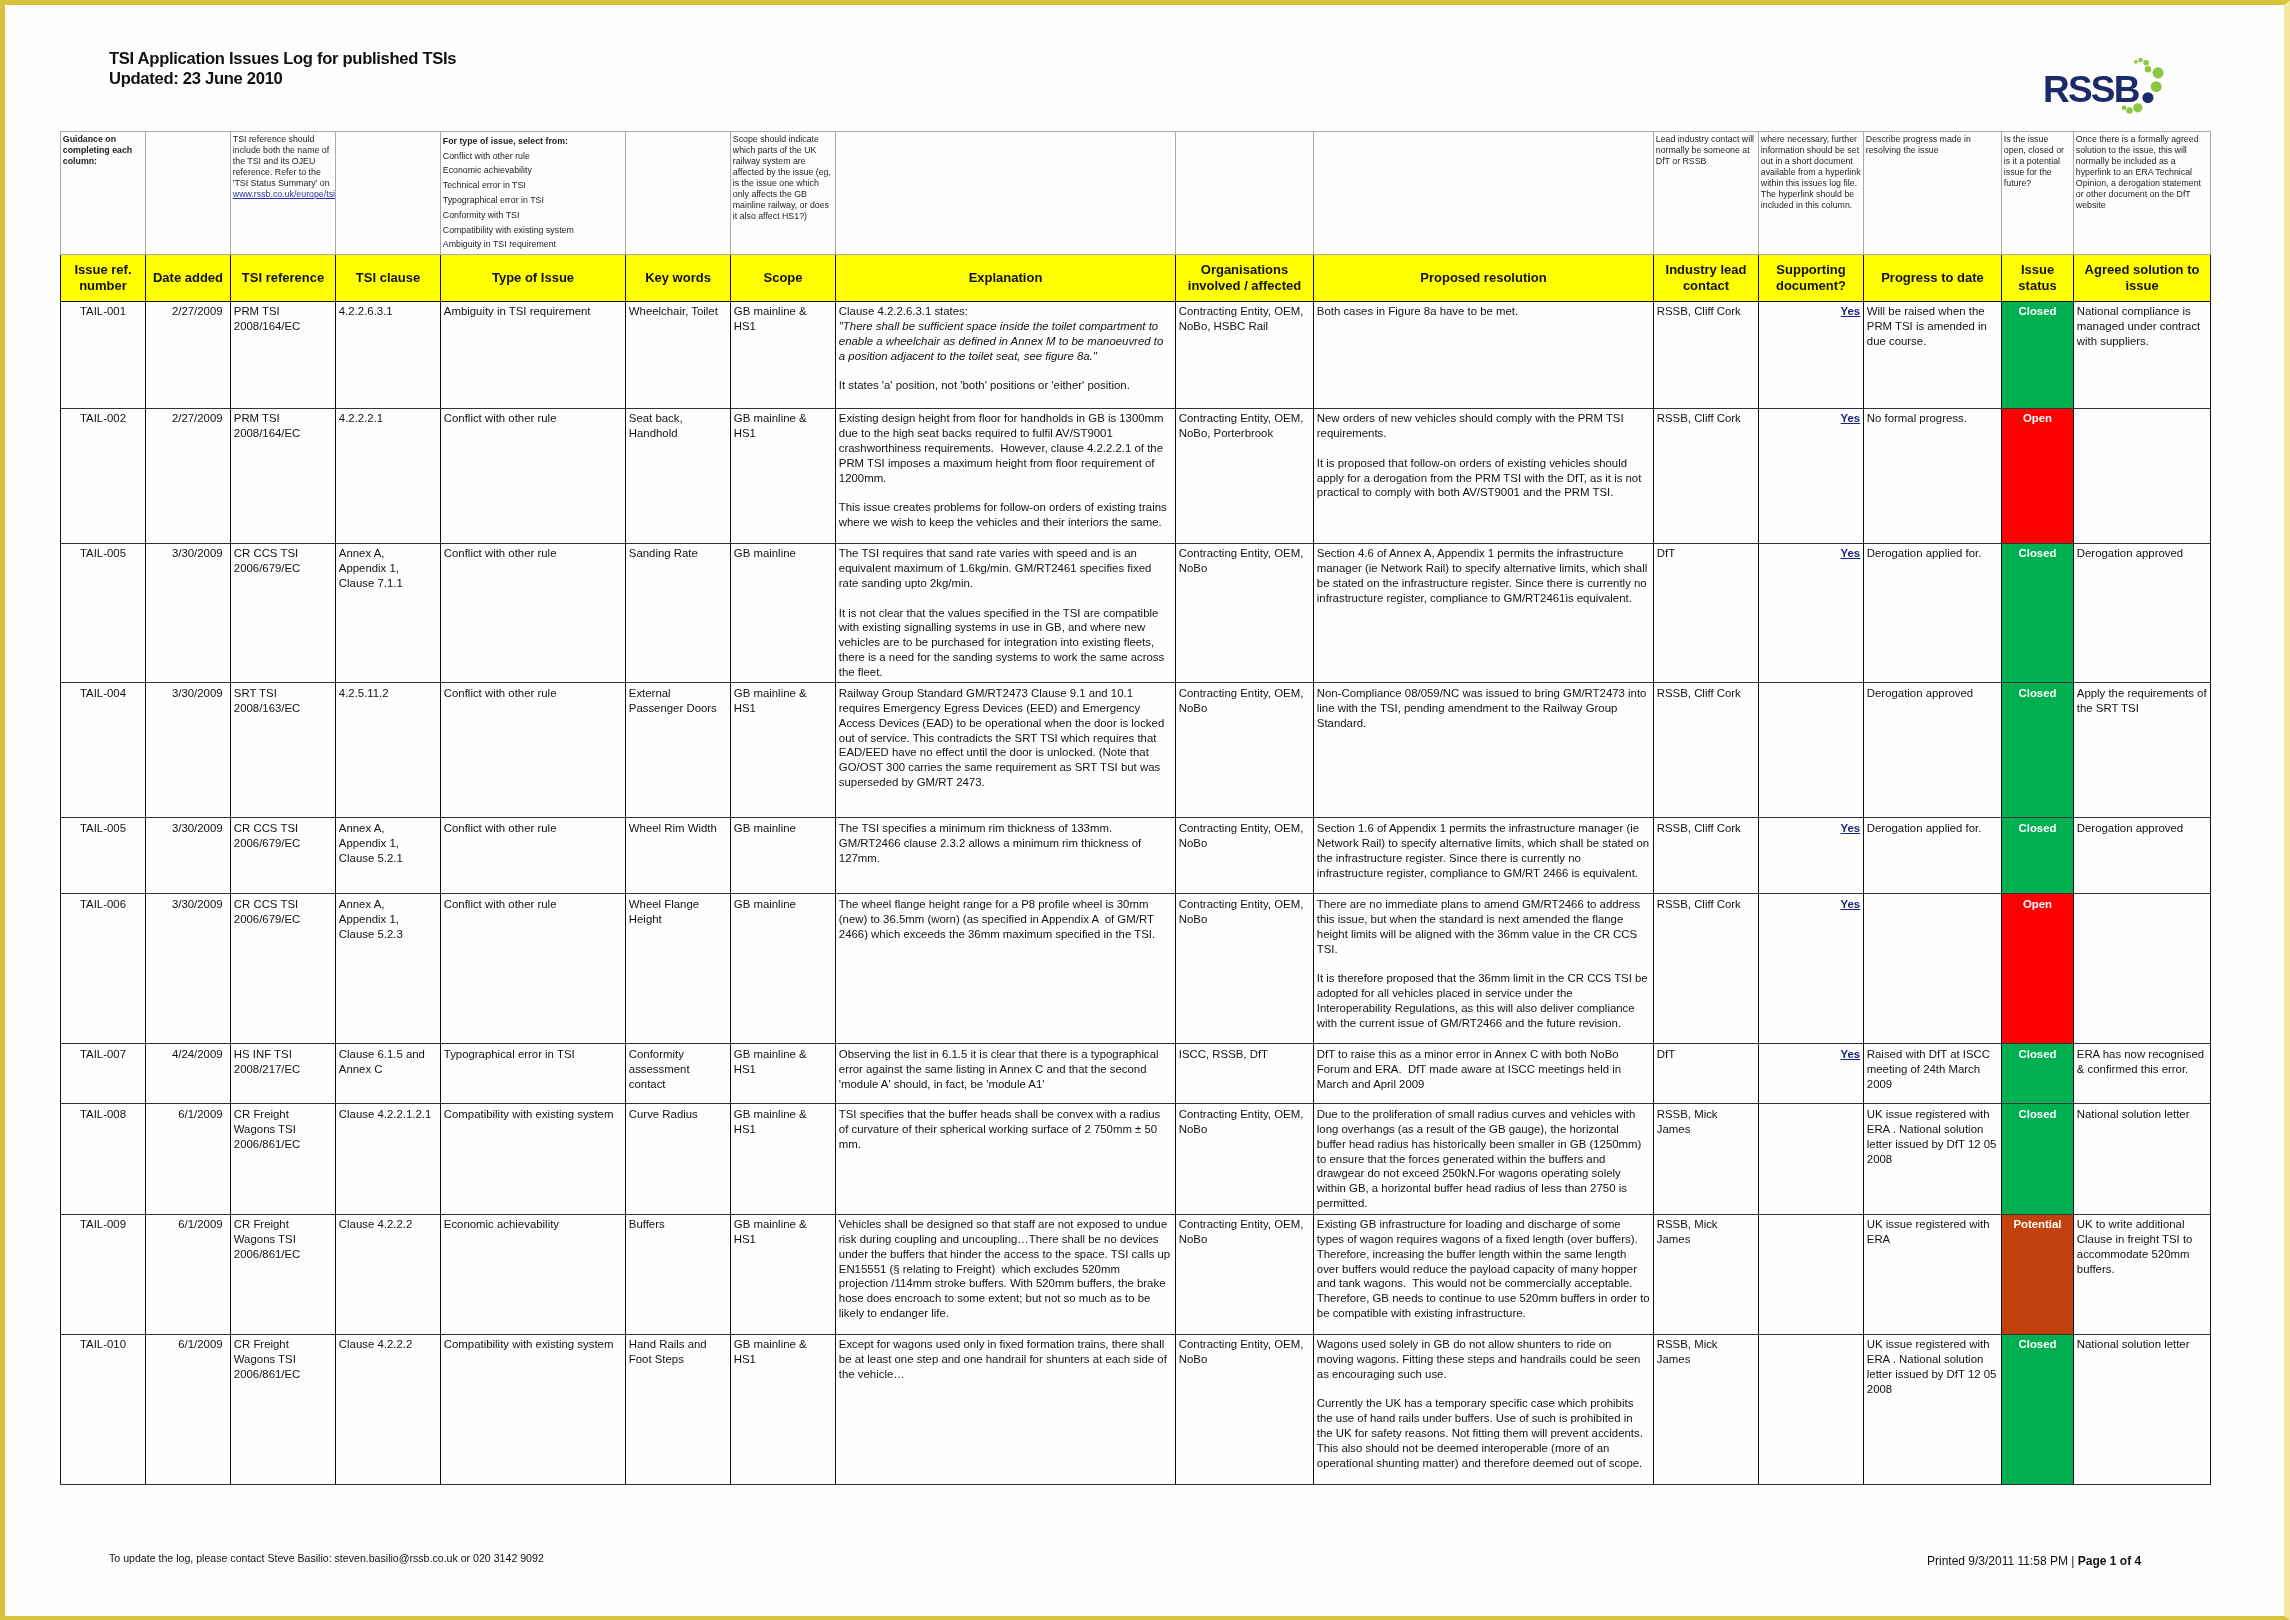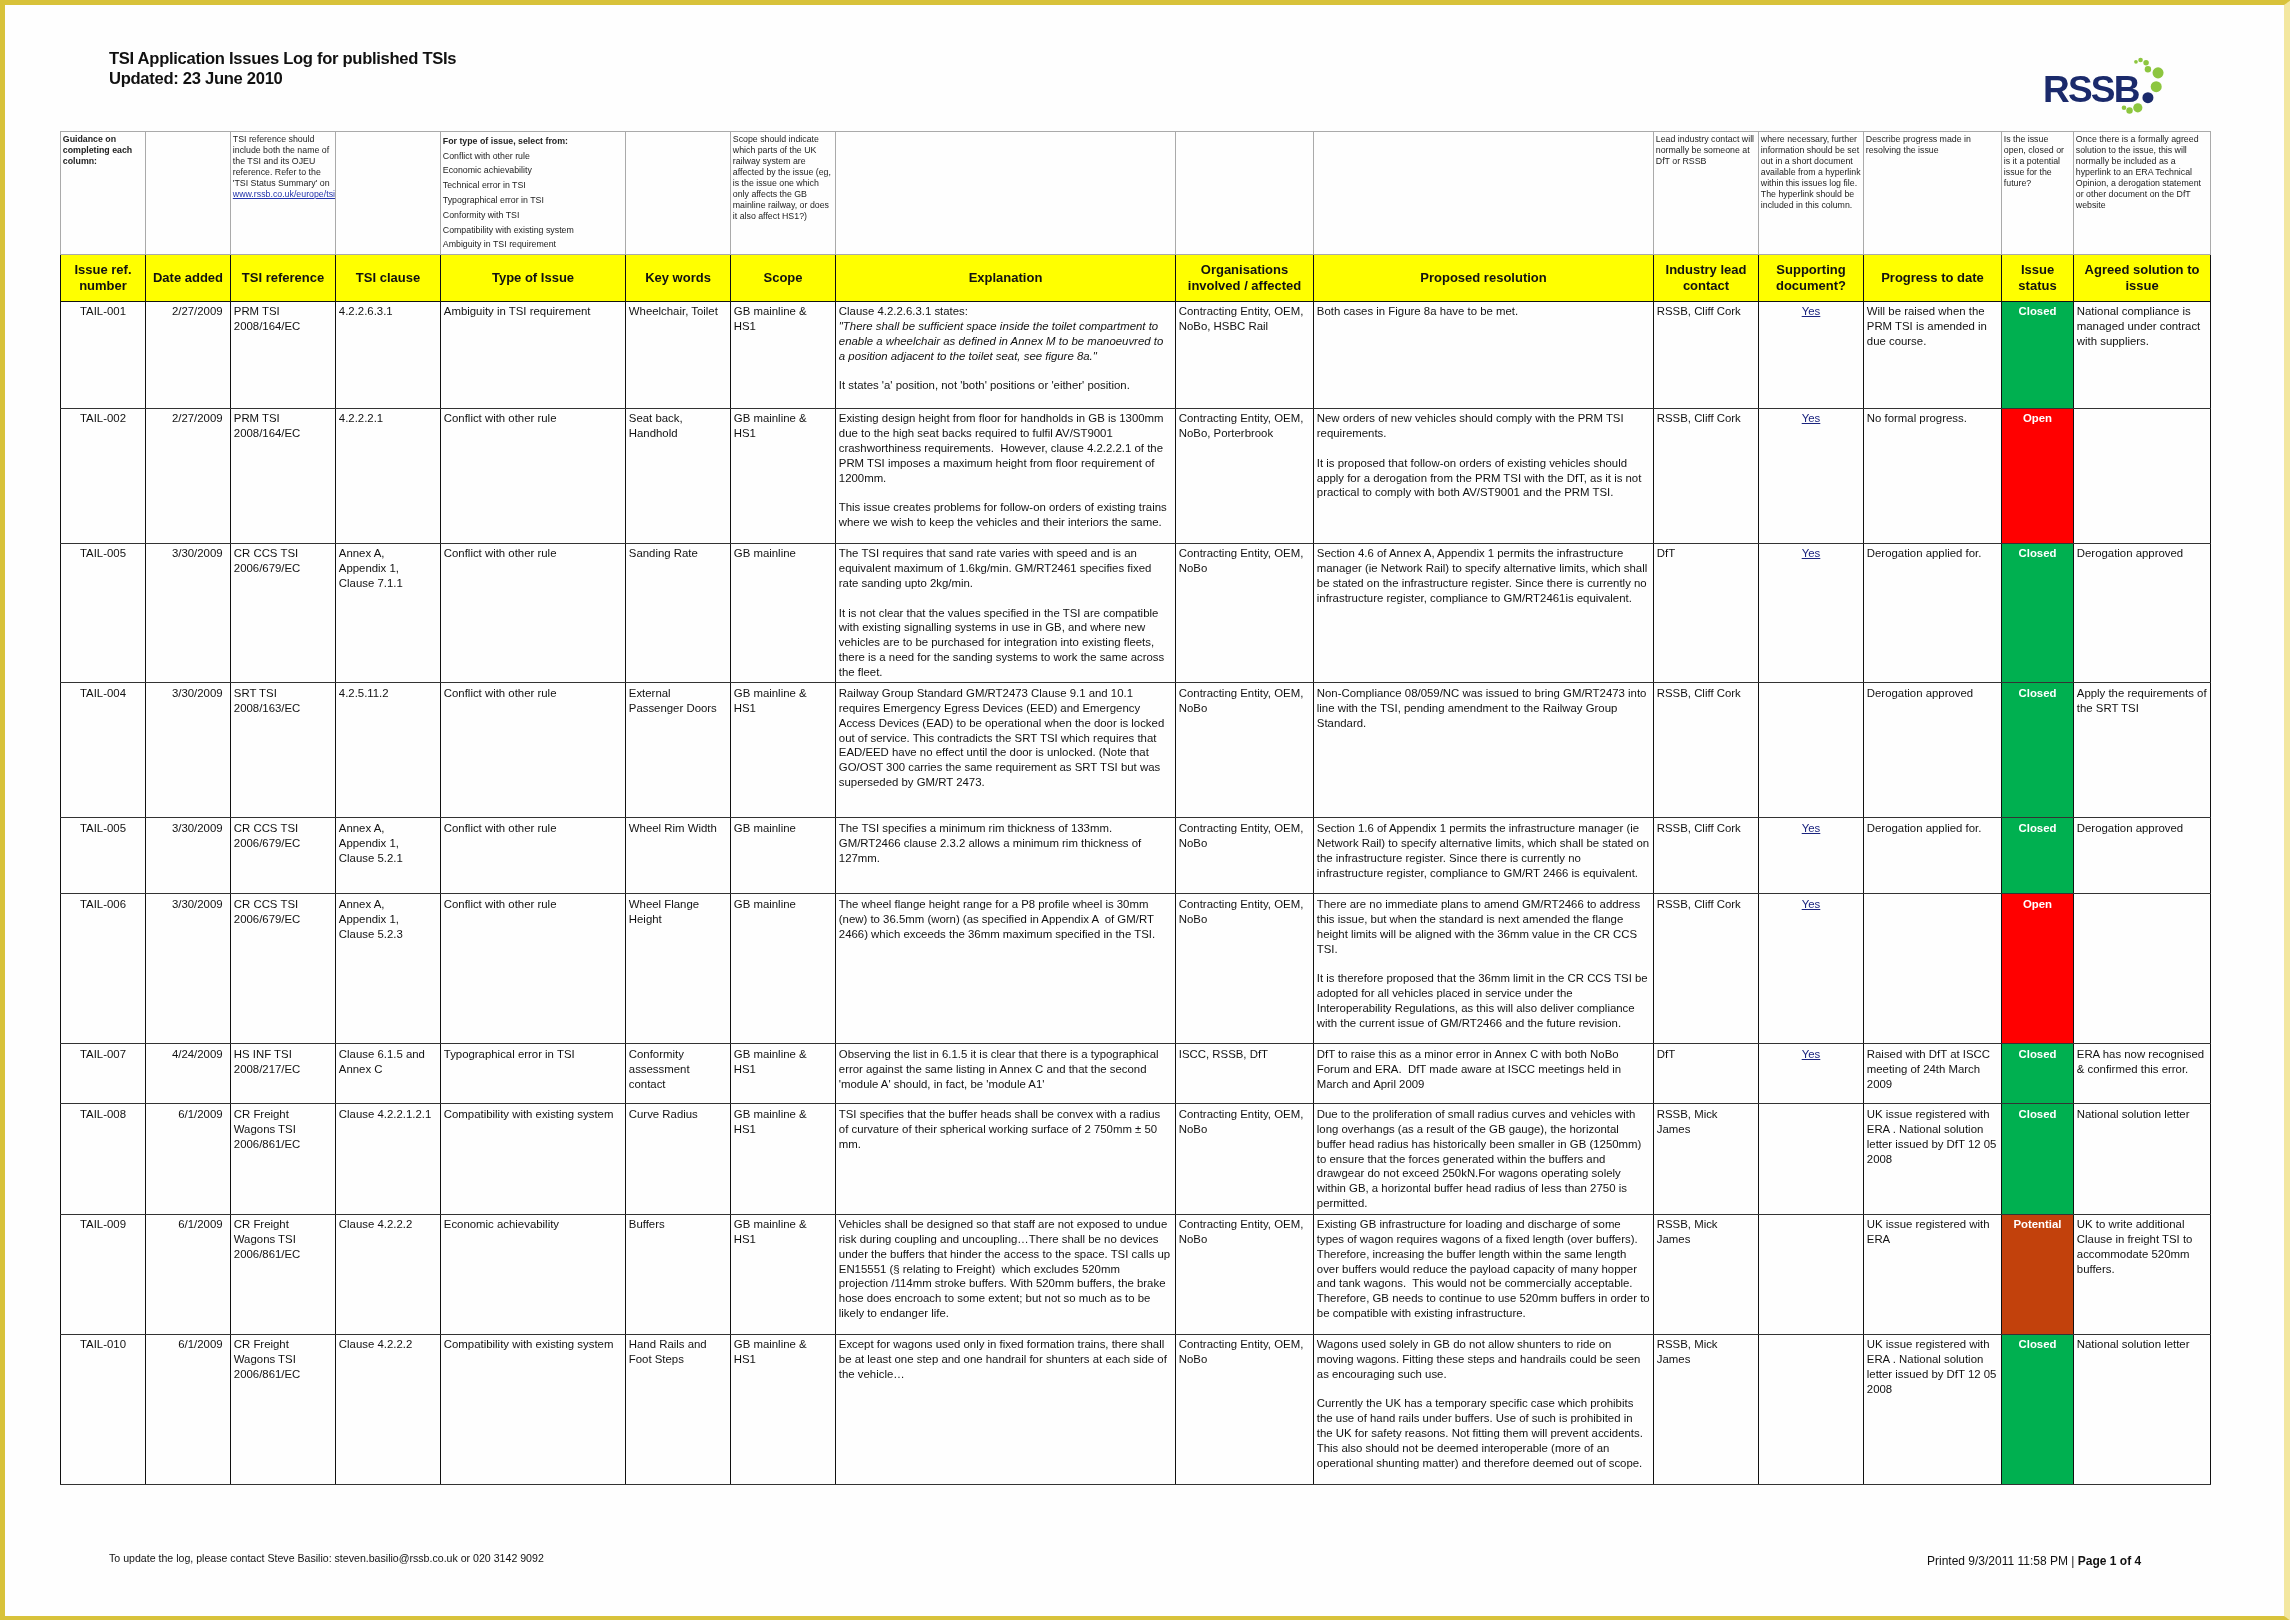--- a/index.html
+++ b/index.html
@@ -28,21 +28,21 @@
   tr.header th {
     background:#ffff00; border:1.8px solid #111; font-size:13px; font-weight:bold; height:42px;
     vertical-align:middle; text-align:center; padding:1.8px; line-height:15.7px;
   }
   tr.row td {
     border-left:1.4px solid #111; border-right:1.4px solid #111; border-top:1.8px solid #333; border-bottom:1.8px solid #333;
     font-size:11.4px; line-height:14.8px; padding:2.8px 2.8px; white-space:pre-wrap;
   }
   td.c-ref, td.c-date { text-align:center; }
   td.c-date { text-align:right; padding-right:7.4px !important; }
-  td.c-doc { text-align:center; }
+  td.c-doc { text-align:right;font-weight:bold; }
   td.c-doc a { color:#1a237e; text-decoration:underline; }
   td.status { text-align:center; color:#fff; font-weight:bold; font-size:11.5px; }
   .expl-italic { font-style:italic; }
   .footer-left { position:absolute; left:104px; top:1547px; font-size:10.6px; }
   .footer-right { position:absolute; left:1922px; top:1549px; font-size:12px; }
   .footer-right b { font-weight:bold; }
 </style>
 </head>
 <body>
 

